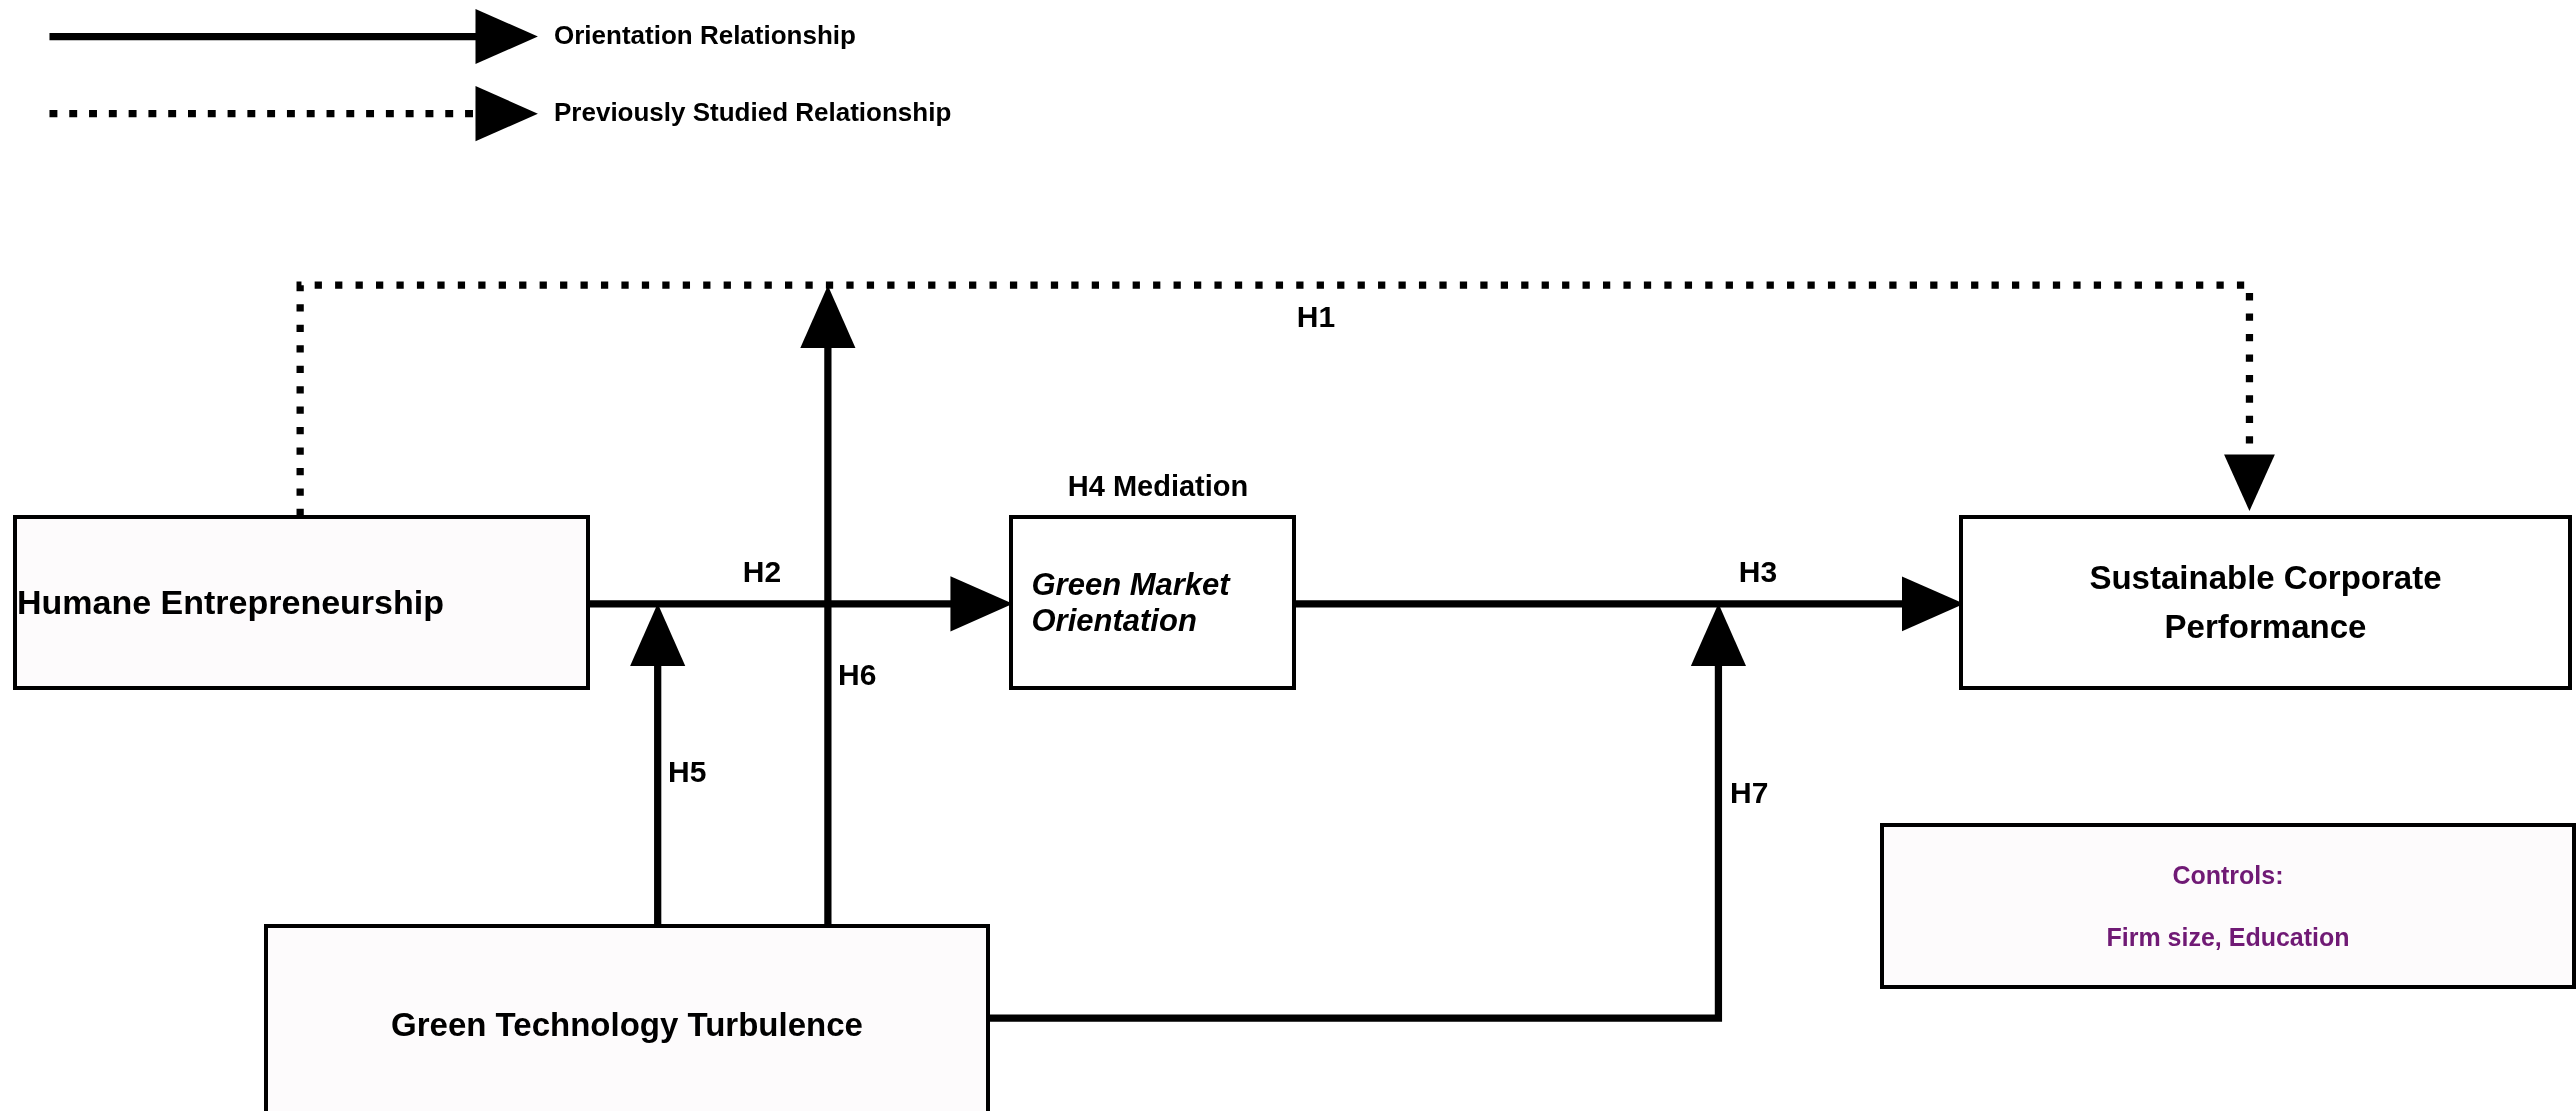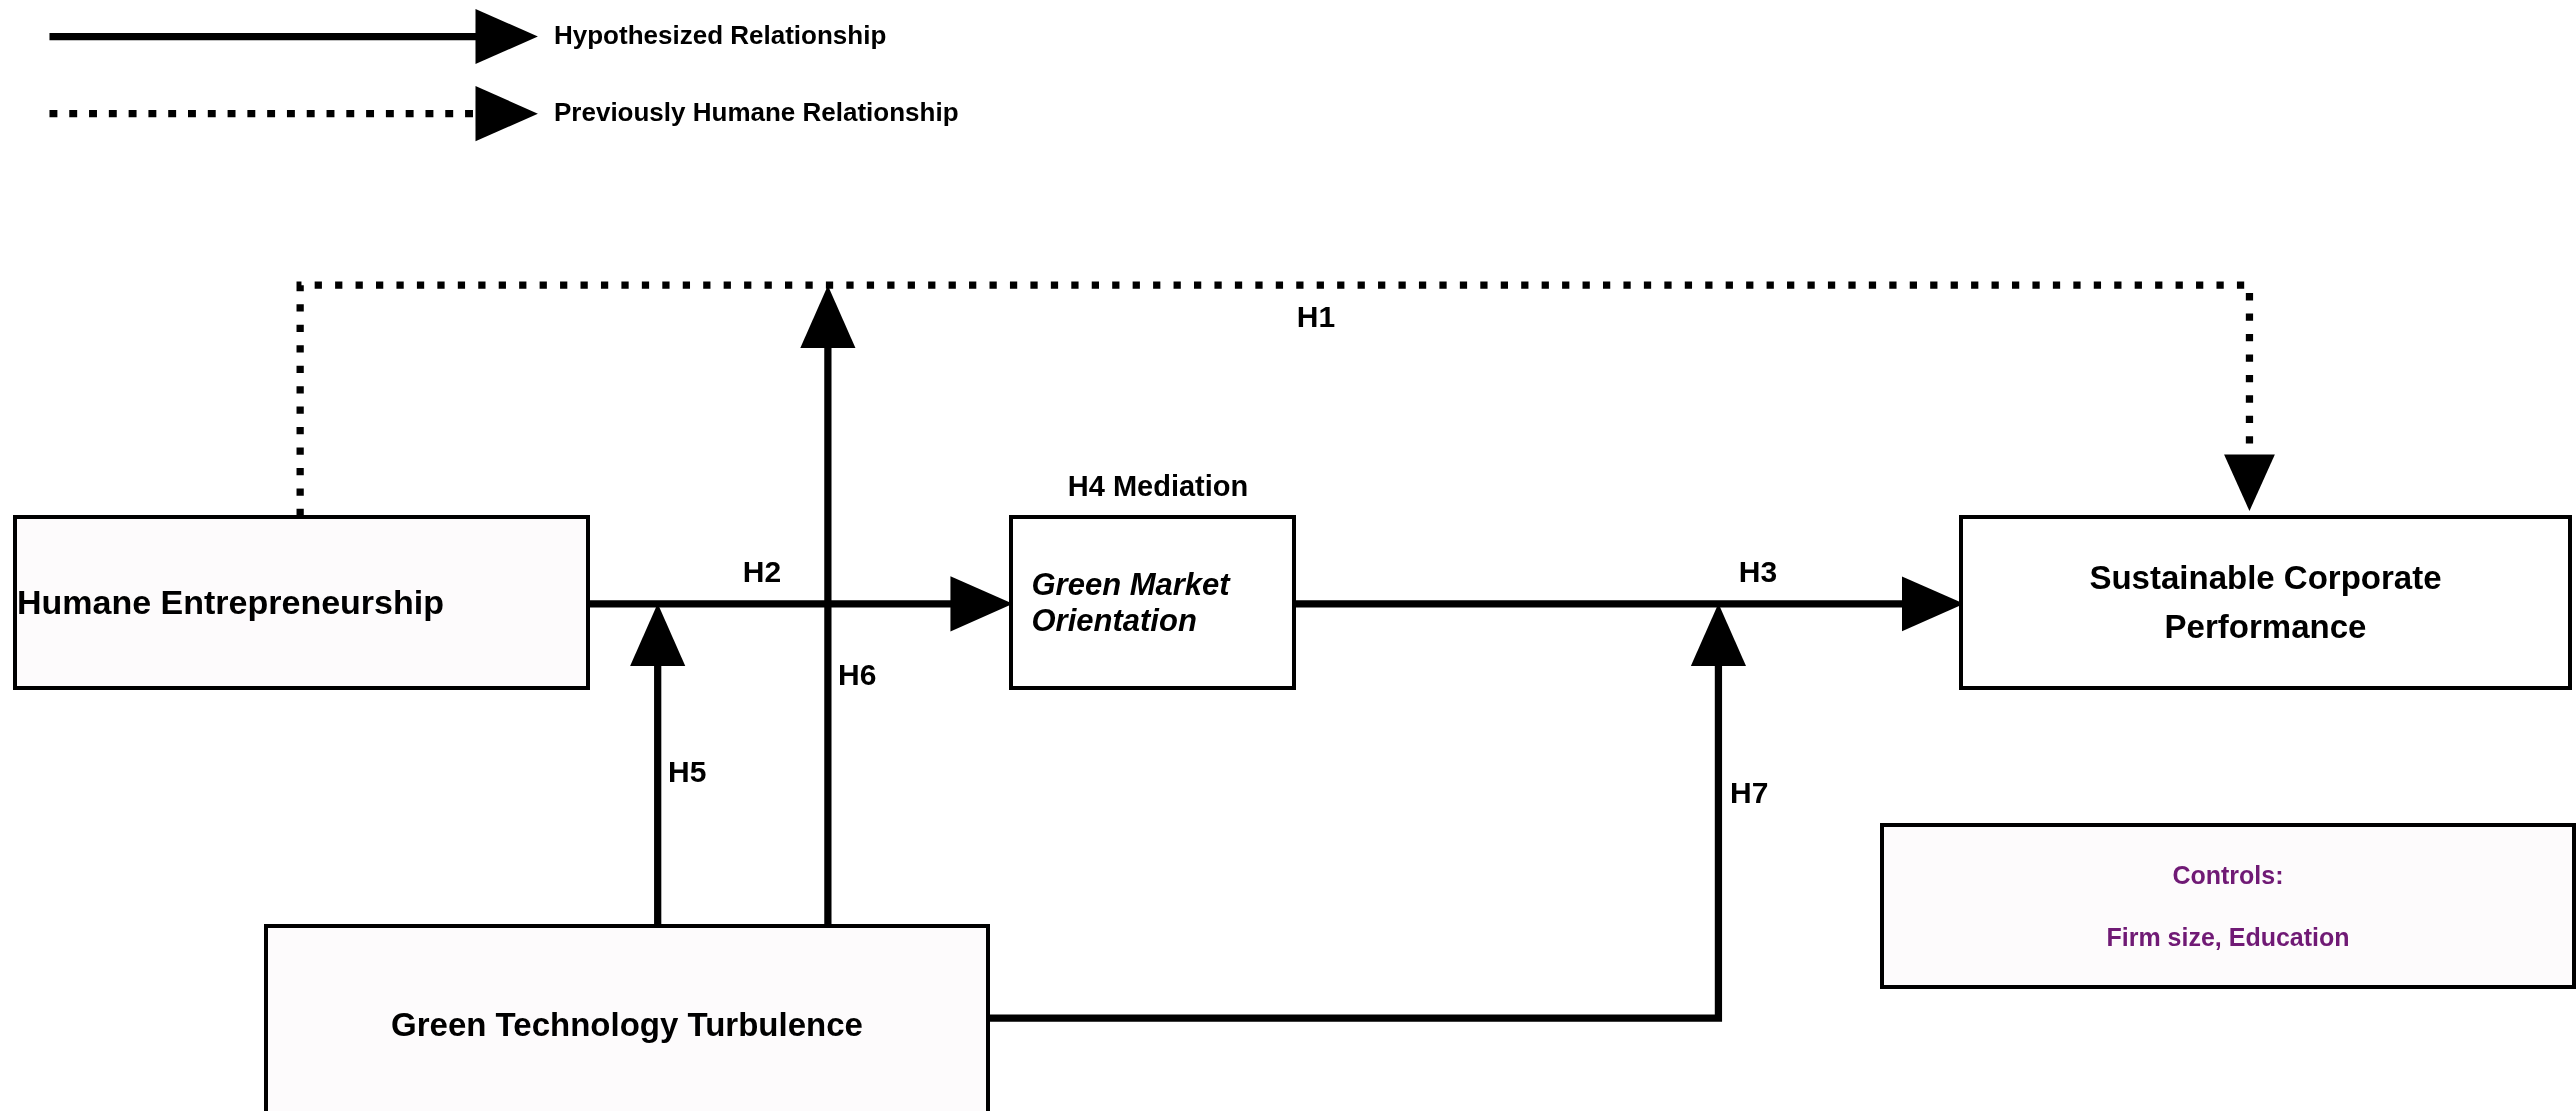--- a/index.html
+++ b/index.html
@@ -61,23 +61,23 @@
 
     <line x1="1962" y1="915" x2="2962" y2="915" stroke="#000" stroke-width="11" marker-end="url(#ah)"></line>
 
     <line x1="997" y1="1402" x2="997" y2="930" stroke="#000" stroke-width="11" marker-end="url(#ah)"></line>
 
     <line x1="1255" y1="1402" x2="1255" y2="448" stroke="#000" stroke-width="11" marker-end="url(#ah)"></line>
 
     <path d="M1497,1543 L2605,1543 L2605,930" fill="none" stroke="#000" stroke-width="11" marker-end="url(#ah)"></path>
   </svg>
 
-  <div class="legend-label" style="left:554px; top:22px;">Hypothesized Relationship</div>
+  <div class="legend-label" style="left:554px; top:22px;">Orientation Relationship</div>
 
-  <div class="legend-label" style="left:554px; top:99px;">Previously Humane Relationship</div>
+  <div class="legend-label" style="left:554px; top:99px;">Previously Studied Relationship</div>
 
   <div class="node left-text" style="left:13px; top:515px; width:577px; height:175px; font-size:34px;">
     <span class="node-label">Humane Entrepreneurship</span>
   </div>
 
   <div class="section-label" style="left:1158px; top:472px; transform:translateX(-50%);">H4 Mediation</div>
 
   <div class="node left-text" style="left:1009px; top:515px; width:287px; height:175px; padding-left:18.5px; font-size:31px; background:#ffffff;font-style:italic;">
     <span class="node-label">Green Market Orientation</span>
   </div>

